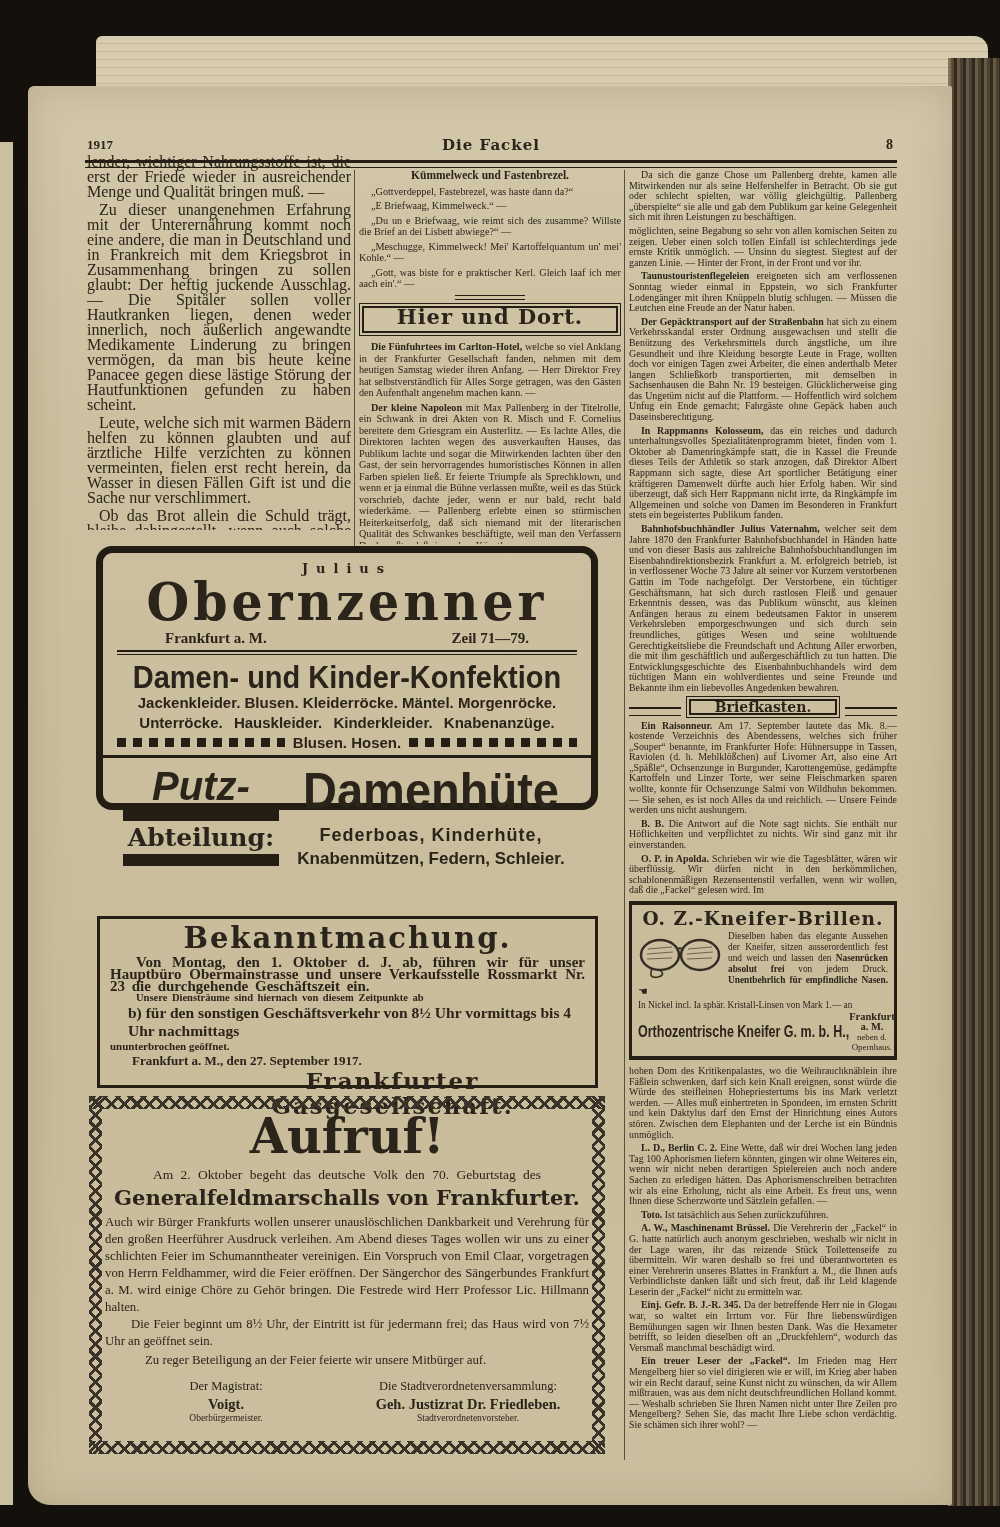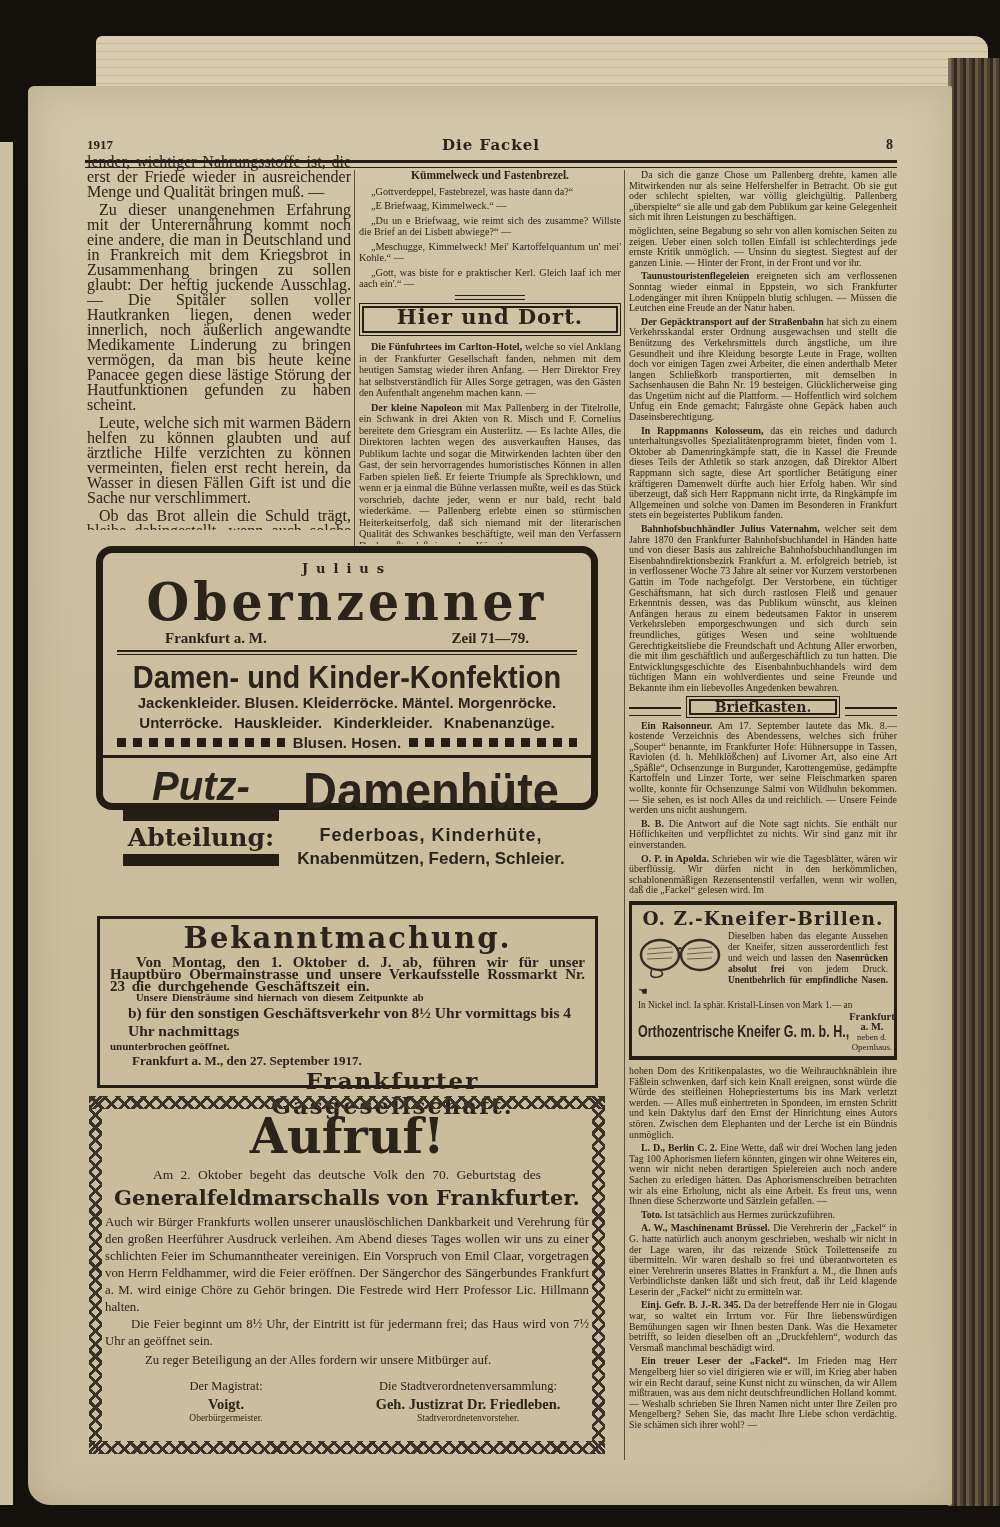--- a/index.html
+++ b/index.html
@@ -224,21 +224,21 @@
         <span class="kn-name">Orthozentrische Kneifer G. m. b. H.,</span>
         <span class="kn-loc">
           <span class="l1">Frankfurt a. M.</span><br>
           <span class="l2">neben d. Opernhaus.</span>
         </span>
       </div>
     </div>
 
     <p class="p cont">hohen Dom des Kritikenpalastes, wo die Weihrauchknäblein ihre Fäßlein schwenken, darf sich kein Knall ereignen, sonst würde die Würde des steifleinen Hohepriestertums bis ins Mark verletzt werden. — Alles muß einhertreten in Spondeen, im ernsten Schritt und kein Daktylus darf den Ernst der Hinrichtung eines Autors stören. Zwischen dem Elephanten und der Lerche ist ein Bündnis unmöglich.</p>
     <p class="p"><span class="lead">L. D., Berlin C. 2.</span> <span>Eine Wette, daß wir drei Wochen lang jeden Tag 100 Aphorismen liefern könnten, gingen wir ohne Weiteres ein, wenn wir nicht neben derartigen Spielereien auch noch andere Sachen zu erledigen hätten. Das Aphorismenschreiben betrachten wir als eine Erholung, nicht als eine Arbeit. Es freut uns, wenn Ihnen diese Scherzworte und Sätzlein gefallen. —</span></p>
-    <p class="p"><span class="lead">Toto.</span> <span>Ist tatsächlich aus Hermes zurückzuführen.</span></p>
+    <p class="p"><span class="lead">Toto.</span> <span>Ist tatsächlich aus Sehen zurückzuführen.</span></p>
     <p class="p"><span class="lead">A. W., Maschinenamt Brüssel.</span> <span>Die Verehrerin der „Fackel“ in G. hatte natürlich auch anonym geschrieben, weshalb wir nicht in der Lage waren, ihr das reizende Stück Toilettenseife zu übermitteln. Wir waren deshalb so frei und überantworteten es einer Verehrerin unseres Blattes in Frankfurt a. M., die Ihnen aufs Verbindlichste danken läßt und sich freut, daß ihr Leid klagende Leserin der „Fackel“ nicht zu ermitteln war.</span></p>
     <p class="p"><span class="lead">Einj. Gefr. B. J.-R. 345.</span> <span>Da der betreffende Herr nie in Glogau war, so waltet ein Irrtum vor. Für Ihre liebenswürdigen Bemühungen sagen wir Ihnen besten Dank. Was die Hexameter betrifft, so leiden dieselben oft an „Druckfehlern“, wodurch das Versmaß manchmal beschädigt wird.</span></p>
     <p class="p"><span class="lead">Ein treuer Leser der „Fackel“.</span> <span>Im Frieden mag Herr Mengelberg hier so viel dirigieren wie er will, im Krieg aber haben wir ein Recht darauf, seine Kunst nicht zu wünschen, da wir Allem mißtrauen, was aus dem nicht deutschfreundlichen Holland kommt. — Weshalb schrieben Sie Ihren Namen nicht unter Ihre Zeilen pro Mengelberg? Sehen Sie, das macht Ihre Liebe schon verdächtig. Sie schämen sich ihrer wohl? —</span></p>
   </div>
 
   <div class="ad obz">
     <div class="obz-julius">Julius</div>
     <div class="obz-name">Obernzenner</div>
     <div class="obz-cityrow">
       <span>Frankfurt a. M.</span>
@@ -283,21 +283,21 @@
     <div class="chain t"></div>
     <div class="chain b"></div>
     <div class="chain l"></div>
     <div class="chain r"></div>
     <div class="aufruf-inner">
       <div class="aufruf-title">Aufruf!</div>
       <div class="aufruf-sub">Am 2. Oktober begeht das deutsche Volk den 70. Geburtstag des</div>
       <div class="aufruf-hind">Generalfeldmarschalls von Frankfurter.</div>
       <div class="aufruf-body">Auch wir Bürger Frankfurts wollen unserer unauslöschlichen Dankbarkeit und Verehrung für den großen Heerführer Ausdruck verleihen. Am Abend dieses Tages wollen wir uns zu einer schlichten Feier im Schumanntheater vereinigen. Ein Vorspruch von Emil Claar, vorgetragen von Herrn Feldhammer, wird die Feier eröffnen. Der Sängerchor des Sängerbundes Frankfurt a. M. wird einige Chöre zu Gehör bringen. Die Festrede wird Herr Professor Lic. Hillmann halten.</div>
       <div class="aufruf-body ind">Die Feier beginnt um 8½ Uhr, der Eintritt ist für jedermann frei; das Haus wird von 7½ Uhr an geöffnet sein.</div>
-      <div class="aufruf-appeal">Zu reger Beteiligung an der Alles fordern wir unsere Mitbürger auf.</div>
+      <div class="aufruf-appeal">Zu reger Beteiligung an der Feier feierte wir unsere Mitbürger auf.</div>
       <div class="aufruf-sigs">
         <div class="sig-block">
           <div class="sig-role">Der Magistrat:</div>
           <div class="sig-name">Voigt.</div>
           <div class="sig-title">Oberbürgermeister.</div>
         </div>
         <div class="sig-block">
           <div class="sig-role">Die Stadtverordnetenversammlung:</div>
           <div class="sig-name">Geh. Justizrat Dr. Friedleben.</div>
           <div class="sig-title">Stadtverordnetenvorsteher.</div>

